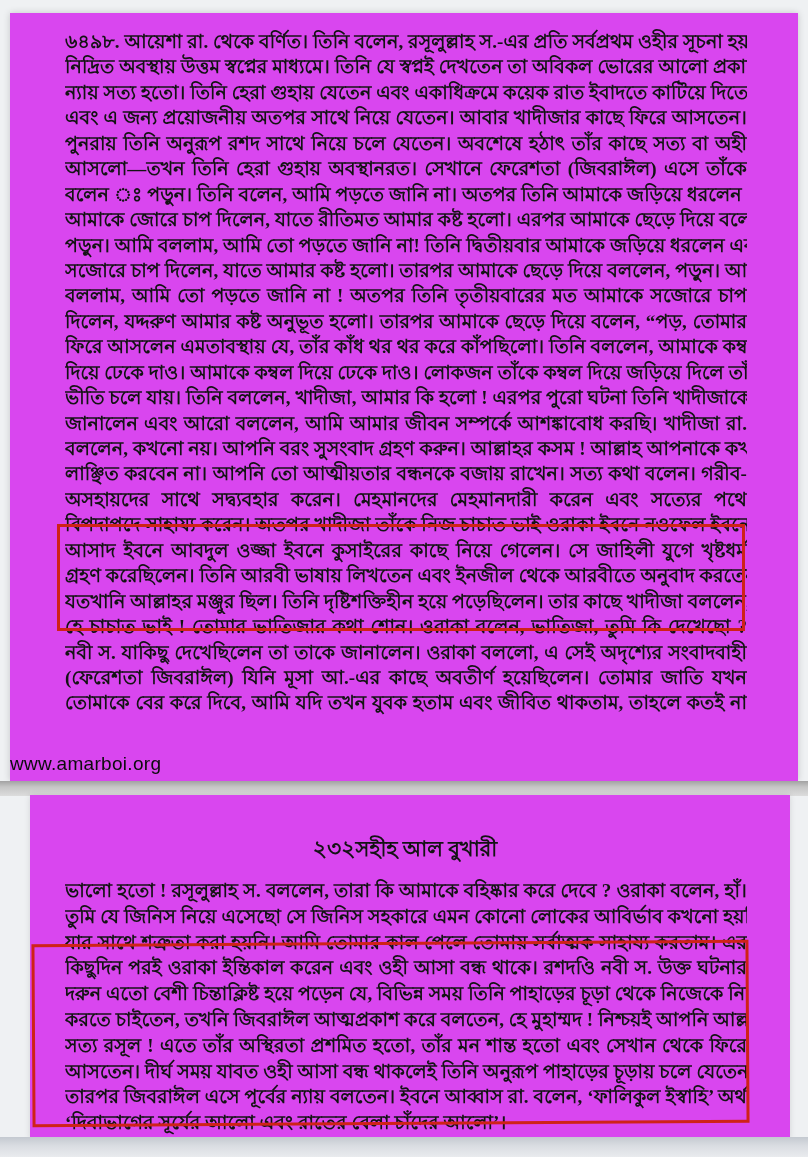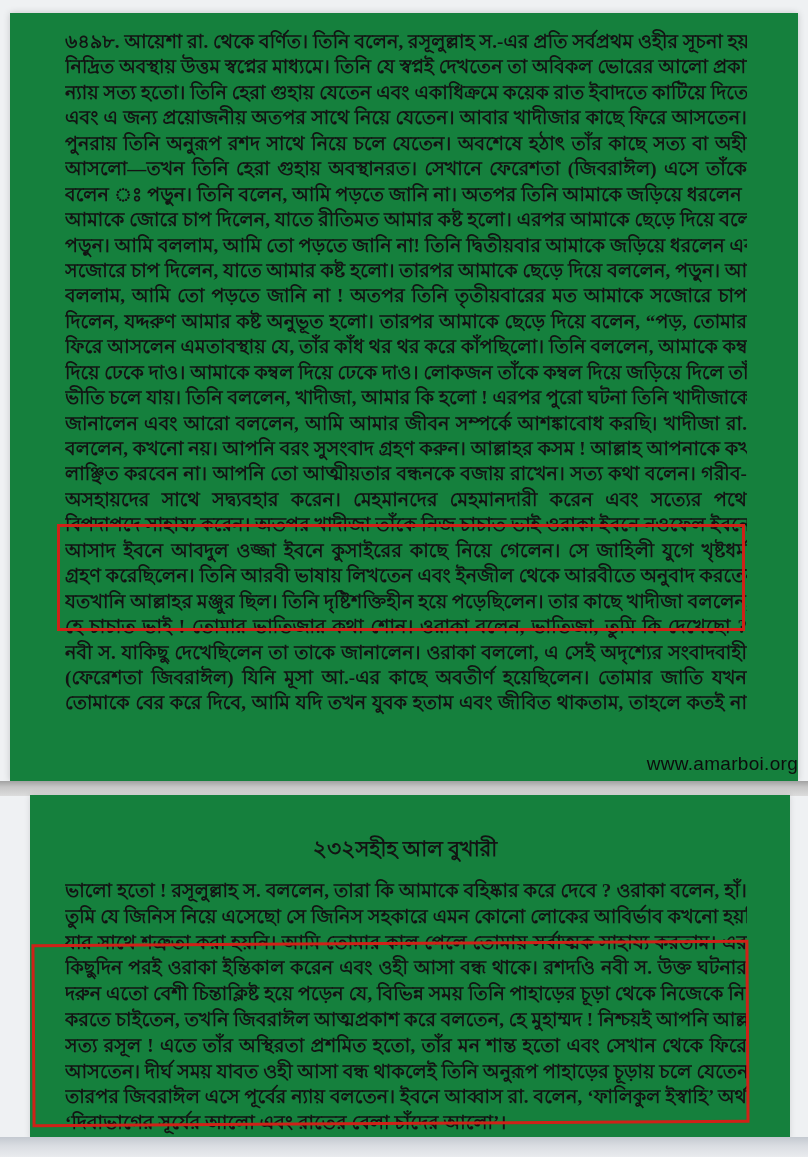--- a/index.html
+++ b/index.html
@@ -8,21 +8,21 @@
     width: 808px; height: 1157px;
     background: #eff1f3;
     overflow: hidden;
     font-family: "Liberation Serif", "DejaVu Serif", serif;
   }
   .stage { position: relative; width: 808px; height: 1157px; }
 
   
   .sheet {
     position: absolute;
-    background: #15803d;
+    background: #d946ef;
     box-shadow: 0 0 7px rgba(0,0,0,0.18);
   }
   .sheet1 { left: 10px; top: 13px; width: 788px; height: 768px; }
   .sheet2 { left: 30px; top: 795px; width: 760px; height: 345px; box-shadow: 0 0 6px rgba(0,0,0,0.12); }
 
   
   .textblock {
     position: absolute;
     color: #131313;
     font-size: 19px;
@@ -48,21 +48,21 @@
     display: flex; justify-content: center; align-items: baseline;
     color: #131313;
   }
   .p2-pagenum { font-size: 22px; font-weight: 700; }
   .p2-title   { font-size: 21px; font-weight: 700; }
 
   
   .watermark {
     position: absolute;
     left: 0; top: 740px; width: 788px;
-    text-align: right;
+    text-align: left;
     font-family: "Liberation Sans", "DejaVu Sans", sans-serif;
     font-size: 19px;
     color: #0c0c0c;
     letter-spacing: 0.3px;
   }
 
   
   .hlbox {
     position: absolute;
     border: 3px solid var(--hl);

